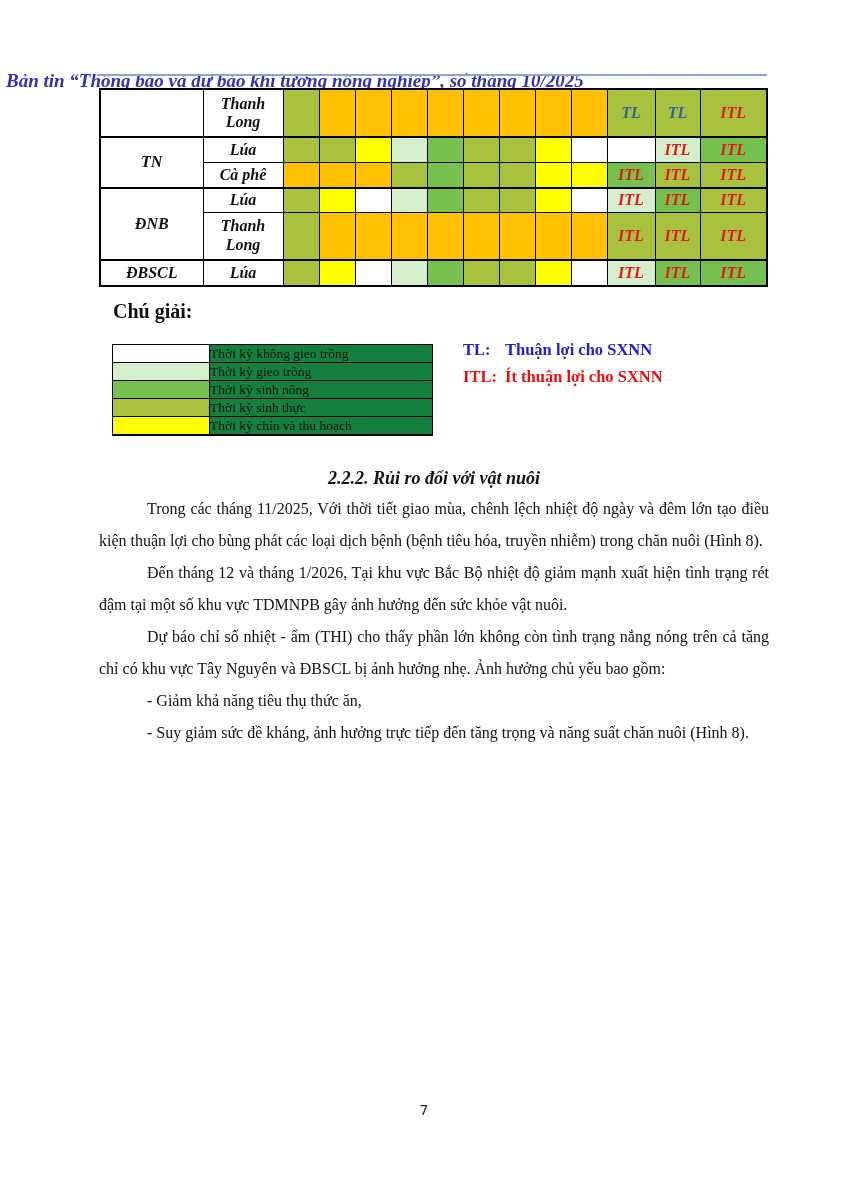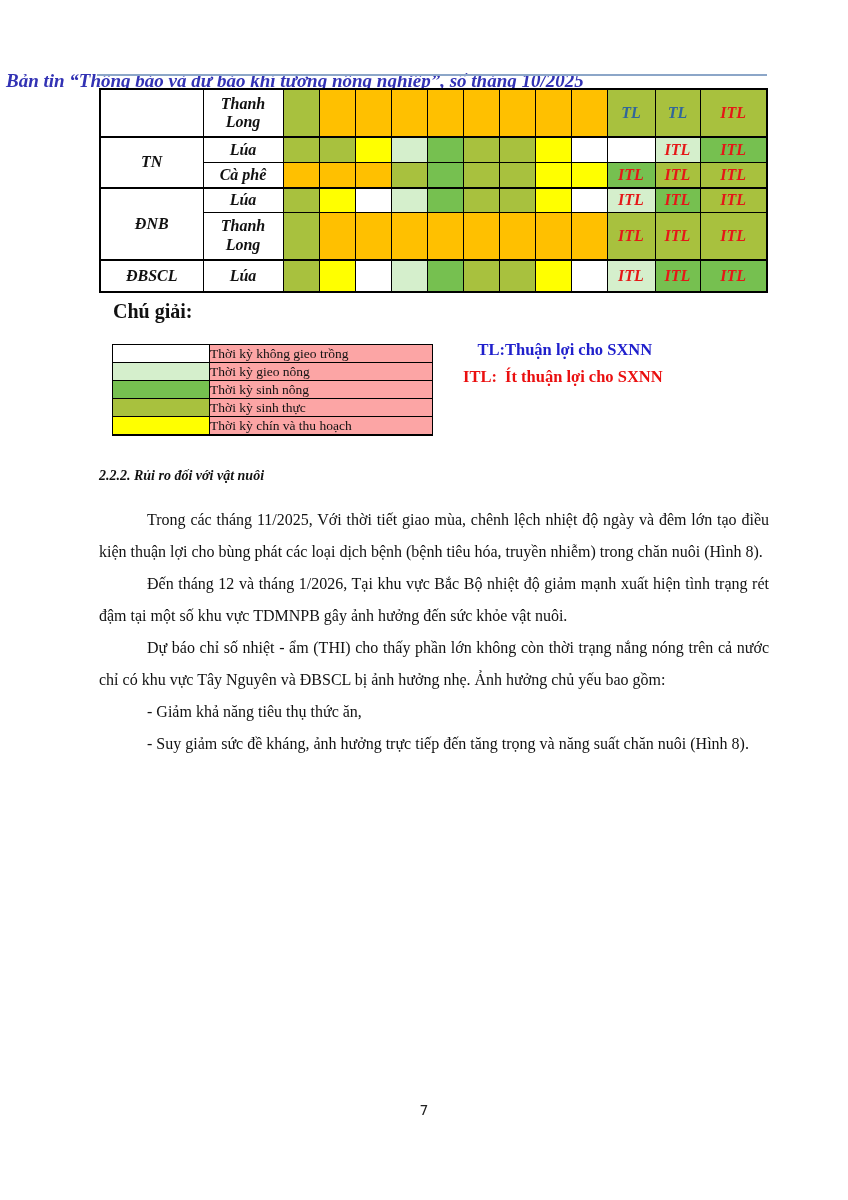--- a/index.html
+++ b/index.html
@@ -30,40 +30,40 @@
     padding:0;
     text-align:center;vertical-align:middle;
     font-size:16px;line-height:1.15;
   }
   table.cal tr.group-start td{border-top-width:2px;}
   td.region-cell,td.crop-cell{
     background:#fff;font-weight:bold;
   }
   td.cal-cell{font-weight:bold;font-size:15px;}
   tr.r1{height:48px;} tr.r2{height:25px;} tr.r3{height:26px;}
-  tr.r4{height:24px;} tr.r5{height:48px;} tr.r6{height:32px;}
+  tr.r4{height:24px;} tr.r5{height:48px;} tr.r6{height:26px;}
   col.c-region{width:103px;} col.c-crop{width:80px;}
   col.c-m{width:36px;} col.c-f1{width:48px;} col.c-f2{width:45px;} col.c-f3{width:67px;}
   
   .legend-title{
     position:absolute;top:300px;left:113px;
     font-weight:bold;font-size:20px;
   }
   .legend-wrap{position:absolute;top:344px;left:112px;}
   table.legend{border-collapse:collapse;border:1px solid #000;border-bottom-width:2px;}
   table.legend td{border:1px solid #000;padding:0;height:17px;font-size:13.5px;}
   td.lg-swatch{width:96px;}
-  td.lg-label{width:222px;padding-left:22px;background:#fca5a5;white-space:nowrap;}
+  td.lg-label{width:222px;padding-left:22px;background:#15803d;white-space:nowrap;}
   
   .notes{position:absolute;top:340px;left:463px;font-weight:bold;font-size:16.5px;}
   .note-line{display:flex;margin-bottom:7px;}
   .note-label{width:42px;}
   
   .section{position:absolute;top:468px;left:99px;width:670px;}
-  .sec-heading{font-weight:bold;font-style:italic;font-size:14px;margin:0 0 20px 0;}
+  .sec-heading{font-weight:bold;font-style:italic;font-size:18px;margin:0 0 4px 0;text-align:center;}
   p.body-p{
     margin:0;font-size:16px;line-height:32px;
     text-align:justify;text-indent:48px;
   }
   
   .footer{
     position:absolute;top:1102px;left:0;width:100%;
     text-align:center;font-family:"DejaVu Sans","Liberation Sans",sans-serif;
     font-size:14px;color:#222;
   }
@@ -196,53 +196,53 @@
   <div class="legend-title">Chú giải:</div>
   <div class="legend-wrap">
     <table class="legend">
       <tbody>
           <tr>
             <td class="lg-swatch" style="background: rgb(255, 255, 255);"></td>
             <td class="lg-label">Thời kỳ không gieo trồng</td>
           </tr>
           <tr>
             <td class="lg-swatch" style="background: rgb(213, 239, 204);"></td>
-            <td class="lg-label">Thời kỳ gieo nông</td>
+            <td class="lg-label">Thời kỳ gieo trồng</td>
           </tr>
           <tr>
             <td class="lg-swatch" style="background: rgb(118, 192, 80);"></td>
             <td class="lg-label">Thời kỳ sinh nông</td>
           </tr>
           <tr>
             <td class="lg-swatch" style="background: rgb(168, 193, 62);"></td>
             <td class="lg-label">Thời kỳ sinh thực</td>
           </tr>
           <tr>
             <td class="lg-swatch" style="background: rgb(255, 255, 0);"></td>
             <td class="lg-label">Thời kỳ chín và thu hoạch</td>
           </tr>
         </tbody>
     </table>
   </div>
 
   <div class="notes">
-    <div class="note-line" style="color: rgb(32, 32, 204); text-align: right;">
+    <div class="note-line" style="color: rgb(32, 32, 204);">
       <span class="note-label">TL:</span>
       <span>Thuận lợi cho SXNN</span>
     </div>
     <div class="note-line" style="color: rgb(234, 15, 15);">
       <span class="note-label">ITL:</span>
       <span>Ít thuận lợi cho SXNN</span>
     </div>
   </div>
 
   <div class="section">
     <div class="sec-heading">2.2.2. Rủi ro đối với vật nuôi</div>
     <p class="body-p">Trong các tháng 11/2025, Với thời tiết giao mùa, chênh lệch nhiệt độ ngày và đêm lớn tạo điều kiện thuận lợi cho bùng phát các loại dịch bệnh (bệnh tiêu hóa, truyền nhiễm) trong chăn nuôi (Hình 8).</p>
     <p class="body-p">Đến tháng 12 và tháng 1/2026, Tại khu vực Bắc Bộ nhiệt độ giảm mạnh xuất hiện tình trạng rét đậm tại một số khu vực TDMNPB gây ảnh hưởng đến sức khỏe vật nuôi.</p>
-    <p class="body-p">Dự báo chỉ số nhiệt - ẩm (THI) cho thấy phần lớn không còn thời trạng nắng nóng trên cả nước chỉ có khu vực Tây Nguyên và ĐBSCL bị ảnh hưởng nhẹ. Ảnh hưởng chủ yếu bao gồm:</p>
+    <p class="body-p">Dự báo chỉ số nhiệt - ẩm (THI) cho thấy phần lớn không còn tình trạng nắng nóng trên cả tăng chỉ có khu vực Tây Nguyên và ĐBSCL bị ảnh hưởng nhẹ. Ảnh hưởng chủ yếu bao gồm:</p>
     <p class="body-p">- Giảm khả năng tiêu thụ thức ăn,</p>
     <p class="body-p">- Suy giảm sức đề kháng, ảnh hưởng trực tiếp đến tăng trọng và năng suất chăn nuôi (Hình 8).</p>
   </div>
 
   <div class="footer">7</div>
 
 </div>
 
 </body></html>

